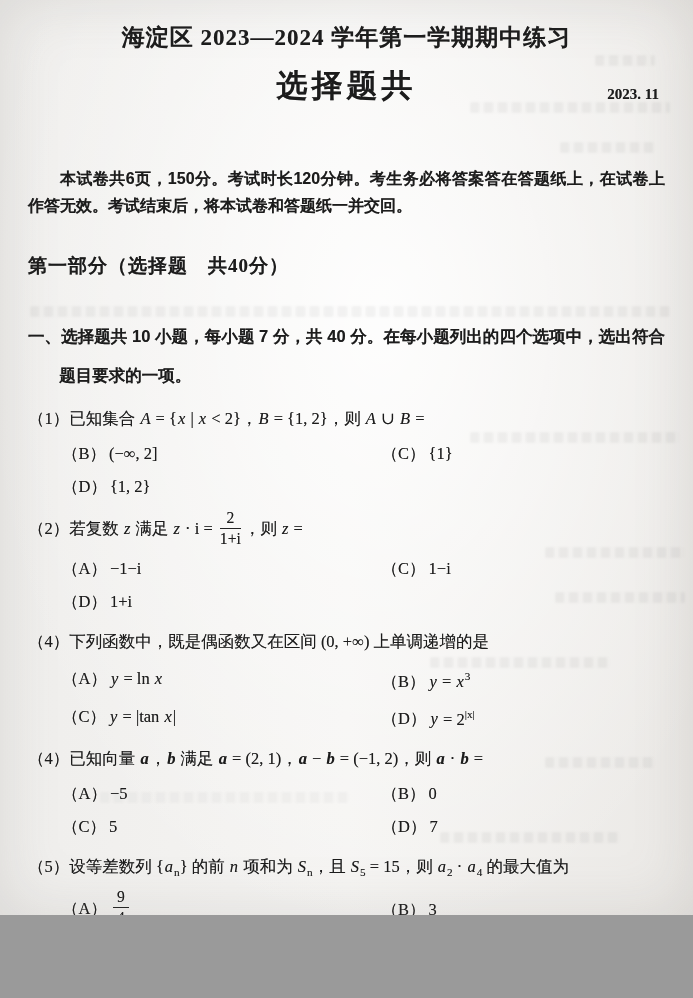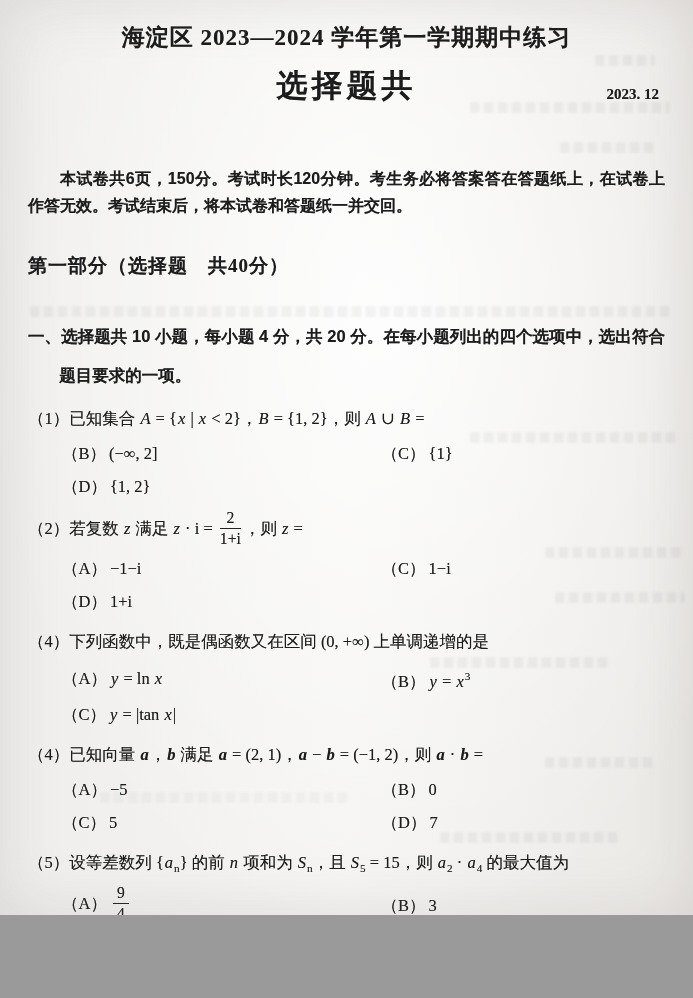--- a/index.html
+++ b/index.html
@@ -71,27 +71,27 @@
   <div class="smudge" style="left:545px; top:547px; width:140px;"></div>
   <div class="smudge" style="left:555px; top:592px; width:130px;"></div>
   <div class="smudge" style="left:430px; top:657px; width:180px;"></div>
   <div class="smudge" style="left:545px; top:757px; width:110px;"></div>
   <div class="smudge" style="left:100px; top:792px; width:250px; opacity:0.35;"></div>
   <div class="smudge" style="left:440px; top:832px; width:180px;"></div>
   <div class="smudge" style="left:430px; top:922px; width:200px;"></div>
 
   <h1 class="title">海淀区 2023—2024 学年第一学期期中练习</h1>
   <h2 class="subject">选择题共</h2>
-  <div class="date">2023. 12</div>
+  <div class="date">2023. 11</div>
 
   <p class="intro">本试卷共6页，150分。考试时长120分钟。考生务必将答案答在答题纸上，在试卷上作答无效。考试结束后，将本试卷和答题纸一并交回。</p>
 
   <h3 class="section">第一部分（选择题　共40分）</h3>
 
-  <p class="instruction">一、选择题共 10 小题，每小题 4 分，共 20 分。在每小题列出的四个选项中，选出符合题目要求的一项。</p>
+  <p class="instruction">一、选择题共 10 小题，每小题 7 分，共 40 分。在每小题列出的四个选项中，选出符合题目要求的一项。</p>
 
   <div id="questions">
       <div class="question">
         <div class="stem">（1）已知集合 <i class="var">A</i> = {<i class="var">x</i> | <i class="var">x</i> &lt; 2}，<i class="var">B</i> = {1, 2}，则 <i class="var">A</i> ∪ <i class="var">B</i> =</div>
         <div class="options">
           <div class="option"><span class="opt-label">（B）</span>(−∞, 2]</div>
           <div class="option"><span class="opt-label">（C）</span>{1}</div>
           <div class="option"><span class="opt-label">（D）</span>{1, 2}</div>
         </div>
       </div>
@@ -105,20 +105,21 @@
           <div class="option"><span class="opt-label">（C）</span>1−i</div>
           <div class="option"><span class="opt-label">（D）</span>1+i</div>
         </div>
       </div>
       <div class="question">
         <div class="stem">（4）下列函数中，既是偶函数又在区间 (0, +∞) 上单调递增的是</div>
         <div class="options">
           <div class="option"><span class="opt-label">（A）</span><i class="var">y</i> = ln <i class="var">x</i></div>
           <div class="option"><span class="opt-label">（B）</span><i class="var">y</i> = <i class="var">x</i><sup>3</sup></div>
           <div class="option"><span class="opt-label">（C）</span><i class="var">y</i> = |tan <i class="var">x</i>|</div>
+          <div class="option"><span class="opt-label">（D）</span><i class="var">y</i> = 2<sup>|x|</sup></div>
         </div>
       </div>
       <div class="question">
         <div class="stem">（4）已知向量 <i class="vec">a</i>，<i class="vec">b</i> 满足 <i class="vec">a</i> = (2, 1)，<i class="vec">a</i> − <i class="vec">b</i> = (−1, 2)，则 <i class="vec">a</i> · <i class="vec">b</i> =</div>
         <div class="options">
           <div class="option"><span class="opt-label">（A）</span>−5</div>
           <div class="option"><span class="opt-label">（B）</span>0</div>
           <div class="option"><span class="opt-label">（C）</span>5</div>
           <div class="option"><span class="opt-label">（D）</span>7</div>
         </div>

